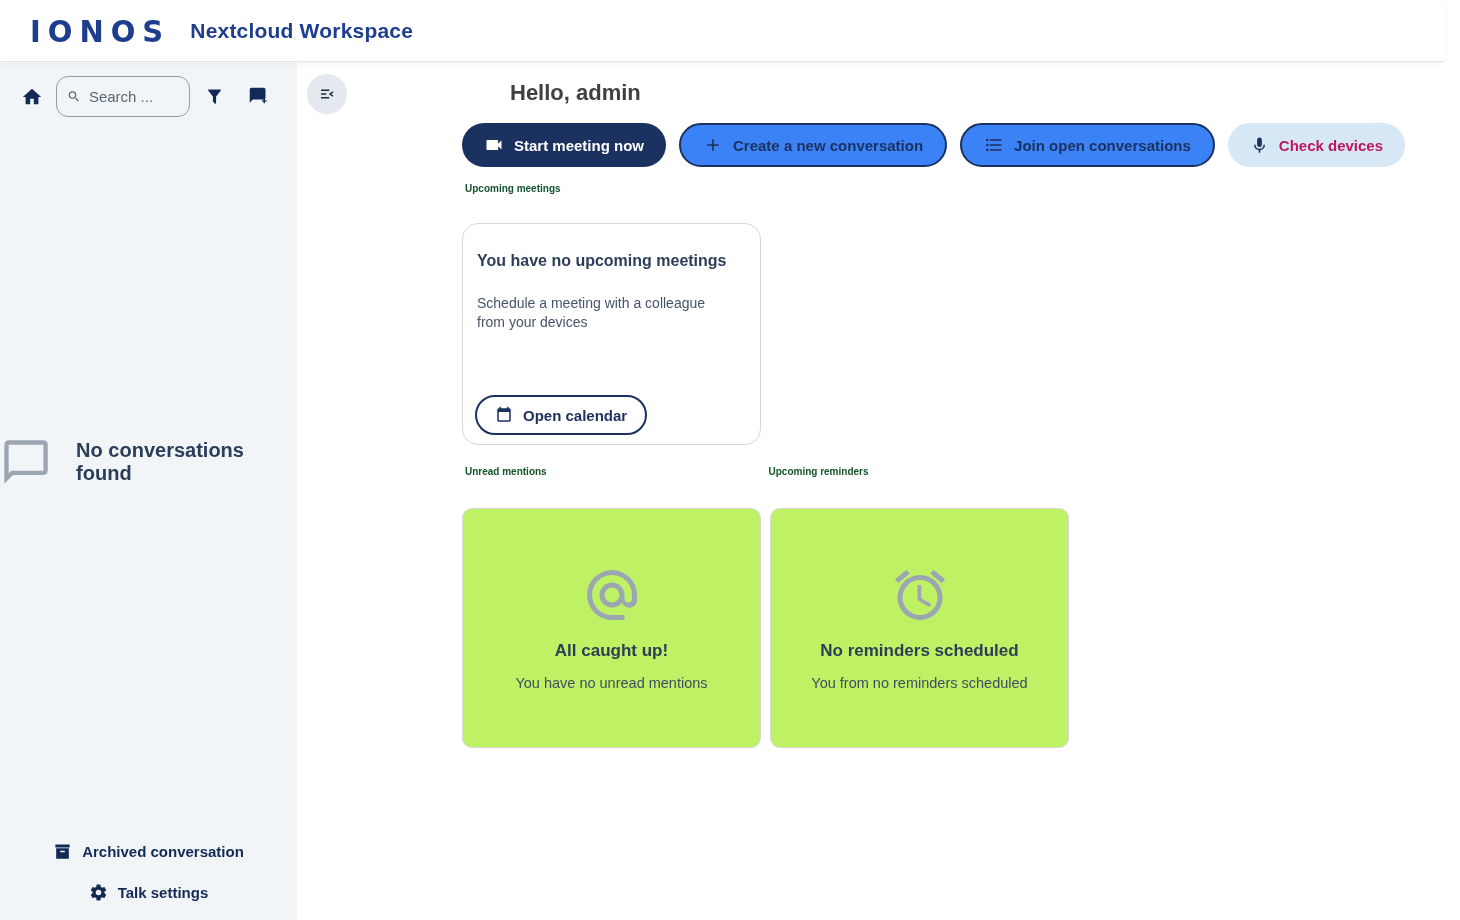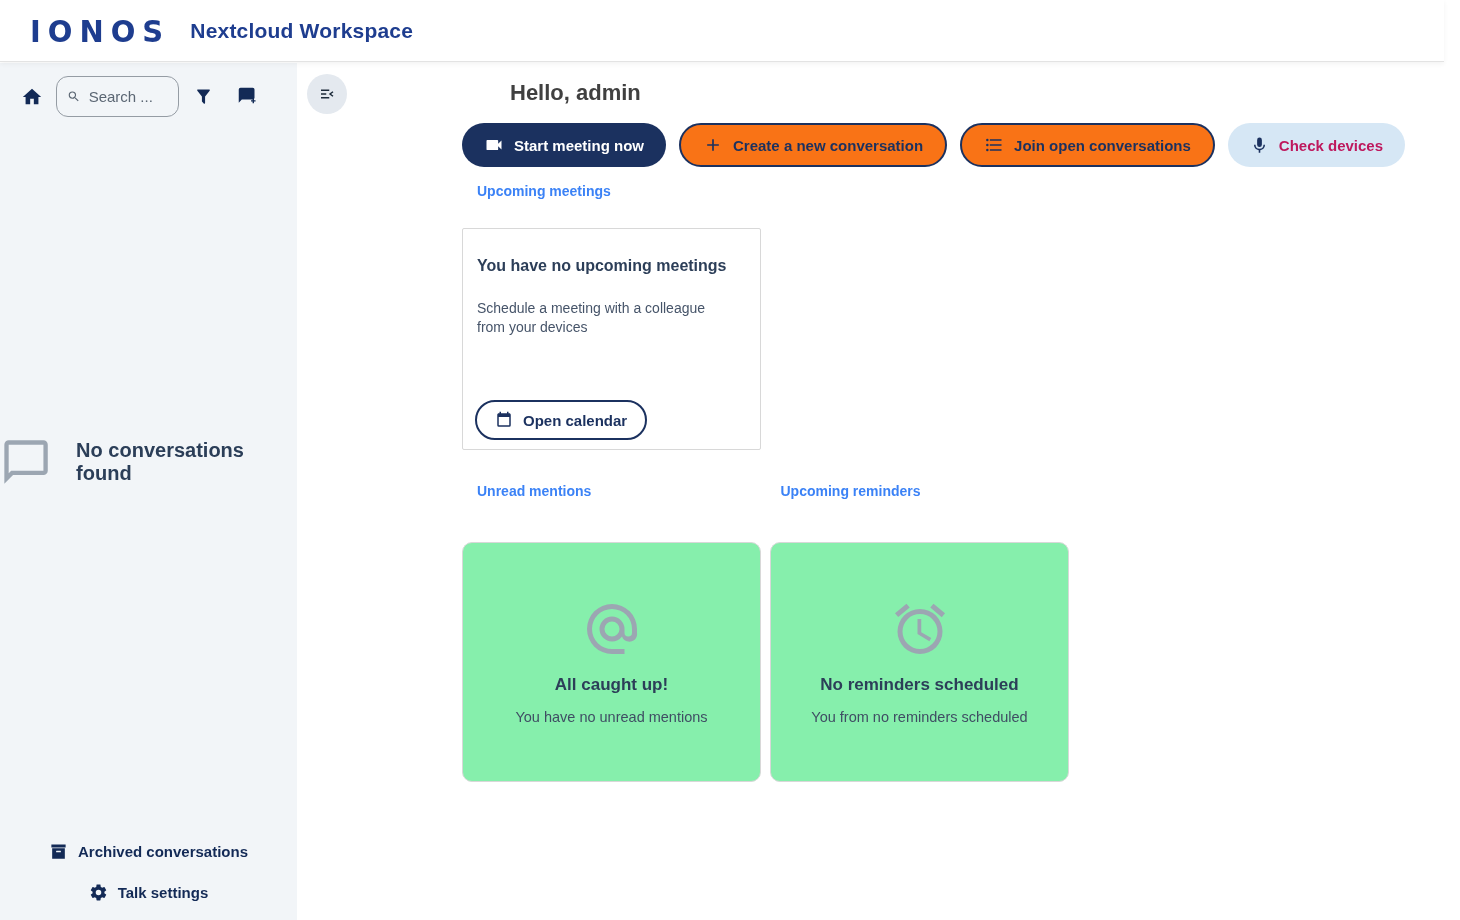--- a/index.html
+++ b/index.html
@@ -37,21 +37,21 @@
   .sidebar-top {
     display:flex; align-items:center; padding:13px 8px 13px 12px; gap:4px;
     flex:0 0 auto;
   }
   .icon-btn {
     width:40px; height:40px; border:none; background:transparent;
     display:flex; align-items:center; justify-content:center;
     border-radius:50%; cursor:pointer; padding:0; flex:0 0 auto;
   }
   .search-box {
-    width:123px; height:41px; border:1.5px solid #959ca4; border-radius:12px;
+    width:134px; height:41px; border:1.5px solid #959ca4; border-radius:12px;
     display:flex; align-items:center; padding:0 8px 0 10px; gap:6px;
     background:transparent; flex:0 0 auto;
   }
   .search-box input {
     border:none; outline:none; background:transparent;
     font-family:"Liberation Sans", sans-serif;
     font-size:15px; color:#333; width:100%;
   }
   .search-box input::placeholder { color:#5b6673; opacity:1; }
 
@@ -95,31 +95,31 @@
   }
 
   .actions { display:flex; gap:13px; margin-top:16px; }
   .btn {
     height:44px; border-radius:22px; display:inline-flex;
     align-items:center; gap:10px; padding:0 22px;
     font-family:"Liberation Sans", sans-serif;
     font-size:15px; font-weight:600; cursor:pointer; white-space:nowrap;
   }
   .btn-primary { background:#1b315f; color:#fff; border:none; }
-  .btn-outline { background:#f97316; color:#1b315f; border:2px solid #1b315f; }
+  .btn-outline { background:#3b82f6; color:#1b315f; border:2px solid #1b315f; }
   .btn-light   { background:#d6e7f5; color:#be185d; border:none; }
 
   .section-title {
-    font-size:14px; font-weight:700; color:#3b82f6; margin:12px;
+    font-size:10px; font-weight:700; color:#14532d; margin:0;
   }
   .st-meetings { margin-top:16px; padding-left:3px; }
 
   .meetings-card {
     width:299px; height:222px; margin-top:29px;
-    border:1px solid #d8d8d8; border-radius:2px;
+    border:1px solid #d8d8d8; border-radius:16px;
     padding:14px; position:relative; background:#fff;
   }
   .meetings-card-title {
     font-size:16px; font-weight:700; color:#2c3e58; margin:14px 0 0 0;
   }
   .meetings-card-desc {
     font-size:14px; color:#465469; line-height:1.38;
     margin:24px 0 0 0; width:256px;
   }
   .open-cal-btn {
@@ -131,21 +131,21 @@
     font-size:15px; font-weight:600; cursor:pointer;
   }
 
   .headings-row { display:flex; margin-top:21px; width:607px; }
   .headings-row .section-title { width:308px; padding-left:3px; }
 
   .cards-row { display:flex; gap:9px; margin-top:31px; }
   .empty-card {
     width:299px; height:240px; border:1px solid #d8d8d8; border-radius:10px;
     display:flex; flex-direction:column; align-items:center;
-    justify-content:center; text-align:center; background:#86efac;
+    justify-content:center; text-align:center; background:#bef264;
   }
   .empty-card-title {
     font-size:17px; font-weight:700; color:#2c3e58; margin:16px 0 0 0;
   }
   .empty-card-sub {
     font-size:14.5px; color:#3f4e63; margin:14px 0 0 0;
   }
   .gray-icon { color:#9ca6b2; }
 </style>
 </head>
@@ -187,21 +187,21 @@
         <path d="M20,2H4A2,2 0 0,0 2,4V22L6,18H20A2,2 0 0,0 22,16V4A2,2 0 0,0 20,2M20,16H5.17L4,17.17V4H20V16Z"></path>
       </svg>
     <h2 class="sidebar-empty-title">No conversations found</h2>
   </div>
 
   <div class="sidebar-footer">
     <button class="footer-btn">
       <svg width="19" height="19" viewBox="0 0 24 24" fill="#132a56">
           <path d="M3,3H21V7H3V3M4,8H20V21H4V8M9.5,11A0.5,0.5 0 0,0 9,11.5V13H15V11.5A0.5,0.5 0 0,0 14.5,11H9.5Z"></path>
         </svg>
-      <span>Archived conversations</span>
+      <span>Archived conversation</span>
     </button>
     <button class="footer-btn">
       <svg width="19" height="19" viewBox="0 0 24 24" fill="#132a56">
           <path d="M12,15.5A3.5,3.5 0 0,1 8.5,12A3.5,3.5 0 0,1 12,8.5A3.5,3.5 0 0,1 15.5,12A3.5,3.5 0 0,1 12,15.5M19.43,12.97C19.47,12.65 19.5,12.33 19.5,12C19.5,11.67 19.47,11.34 19.43,11L21.54,9.37C21.73,9.22 21.78,8.95 21.66,8.73L19.66,5.27C19.54,5.05 19.27,4.96 19.05,5.05L16.56,6.05C16.04,5.66 15.5,5.32 14.87,5.07L14.5,2.42C14.46,2.18 14.25,2 14,2H10C9.75,2 9.54,2.18 9.5,2.42L9.13,5.07C8.5,5.32 7.96,5.66 7.44,6.05L4.95,5.05C4.73,4.96 4.46,5.05 4.34,5.27L2.34,8.73C2.21,8.95 2.27,9.22 2.46,9.37L4.57,11C4.53,11.34 4.5,11.67 4.5,12C4.5,12.33 4.53,12.65 4.57,12.97L2.46,14.63C2.27,14.78 2.21,15.05 2.34,15.27L4.34,18.73C4.46,18.95 4.73,19.03 4.95,18.95L7.44,17.94C7.96,18.34 8.5,18.68 9.13,18.93L9.5,21.58C9.54,21.82 9.75,22 10,22H14C14.25,22 14.46,21.82 14.5,21.58L14.87,18.93C15.5,18.67 16.04,18.34 16.56,17.94L19.05,18.95C19.27,19.03 19.54,18.95 19.66,18.73L21.66,15.27C21.78,15.05 21.73,14.78 21.54,14.63L19.43,12.97Z"></path>
         </svg>
       <span>Talk settings</span>
     </button>
   </div>
 </nav>
 

